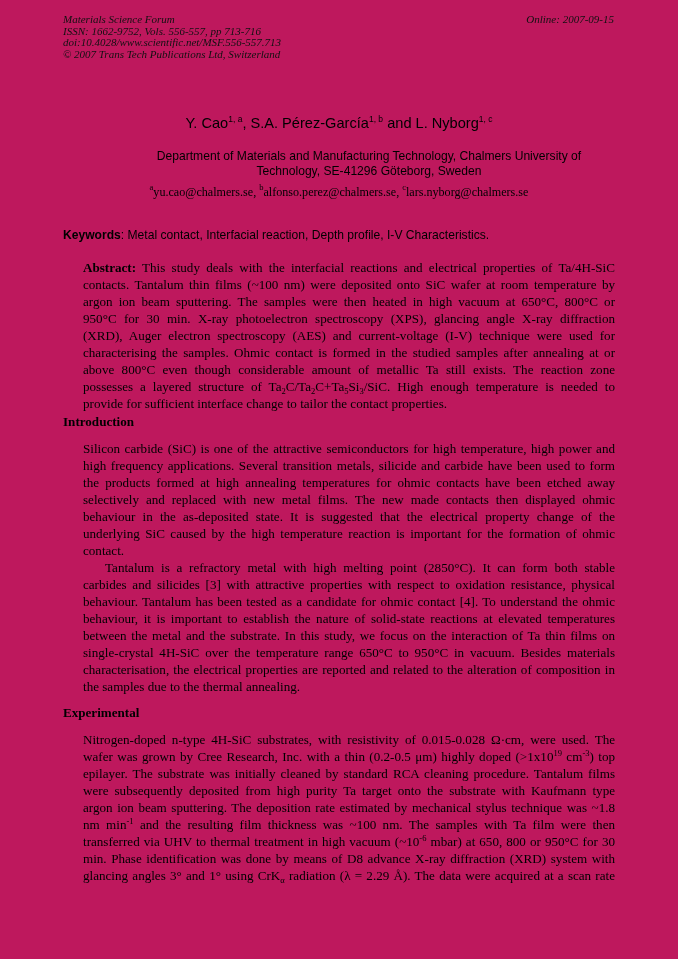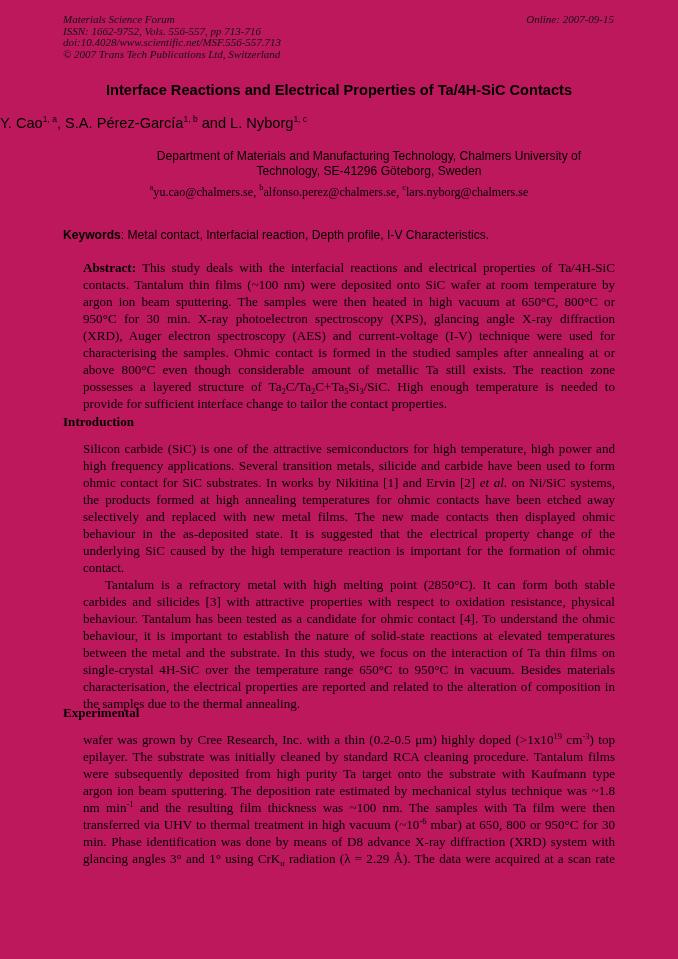--- a/index.html
+++ b/index.html
@@ -2,21 +2,21 @@
 <html><head>
   <meta charset="utf-8">
   <style>
     html, body { margin: 0; padding: 0; background: #ffffff; }
     body { width: 678px; height: 959px; position: relative; overflow: hidden; color: #000; }
     .page { position: absolute; left: 0; top: 0; width: 678px; height: 959px; background: #be185d; }
     .hdr { position: absolute; font-family: "Liberation Serif", serif; font-style: italic; font-size: 11px; line-height: 11.5px; color: #111; }
     .hdr-left { left: 63px; top: 14px; }
     .hdr-right { right: 64px; top: 14px; text-align: left; }
     .title { position: absolute; left: 0; width: 678px; top: 82px; text-align: center; font-family: "Liberation Sans", sans-serif; font-weight: bold; font-size: 14.6px; }
-    .authors { position: absolute; left: 0; width: 678px; top: 115px; text-align: left; font-family: "Liberation Sans", sans-serif; font-size: 14.6px; }
+    .authors { position: absolute; left: 0; width: 678px; top: 115px; text-align: center; font-family: "Liberation Sans", sans-serif; font-size: 14.6px; }
     .authors sup, .emails sup { font-size: 8.5px; vertical-align: 6px; line-height: 0; }
     .affil { position: absolute; left: 0; width: 678px; top: 149px; text-align: center; font-family: "Liberation Sans", sans-serif; font-size: 12.1px; line-height: 15px; padding-left: 30px; }
     .emails { position: absolute; left: 0; width: 678px; top: 185px; text-align: center; font-family: Liberation Serif, serif; font-size: 12.1px; }
     .keywords { position: absolute; left: 63px; top: 228px; font-family: "Liberation Sans", sans-serif; font-size: 12.1px; }
     .keywords b { font-weight: bold; }
     .body { position: absolute; left: 63px; width: 552px; font-family: "Liberation Serif", serif; font-size: 13.1px; line-height: 17px; }
     .body .ln { display: block; text-align: justify; text-align-last: justify; white-space: nowrap; height: 17px; margin-left: 20px; }
     .body .ln.last { text-align-last: left; }
     .body .ln.indent { text-indent: 22px; }
     .abstract { top: 259px; }
@@ -33,21 +33,20 @@
 <div class="page">
 
   <div class="hdr hdr-left">
     <div>Materials Science Forum</div>
     <div>ISSN: 1662-9752, Vols. 556-557, pp 713-716</div>
     <div>doi:10.4028/www.scientific.net/MSF.556-557.713</div>
     <div>© 2007 Trans Tech Publications Ltd, Switzerland</div>
   </div>
   <div class="hdr hdr-right">Online: 2007-09-15</div>
 
-  <div class="title">Interface Reactions and Electrical Properties of Ta/4H-SiC Contacts</div>
 
   <div class="authors">
     <span>Y. Cao</span><sup>1, a</sup><span>, </span><span>S.A. Pérez-García</span><sup>1, b</sup><span> and </span><span>L. Nyborg</span><sup>1, c</sup>
   </div>
 
   <div class="affil">
     <div>Department of Materials and Manufacturing Technology, Chalmers University of</div>
     <div>Technology, SE-41296 Göteborg, Sweden</div>
   </div>
 
@@ -68,38 +67,38 @@
     <span class="ln">characterising the samples. Ohmic contact is formed in the studied samples after annealing at or</span>
     <span class="ln">above 800°C even though considerable amount of metallic Ta still exists. The reaction zone</span>
     <span class="ln"><span>possesses a layered structure of Ta</span><span class="sub">2</span><span>C/Ta</span><span class="sub">2</span><span>C+Ta</span><span class="sub">5</span><span>Si</span><span class="sub">3</span><span>/SiC. High enough temperature is needed to</span></span>
     <span class="ln last">provide for sufficient interface change to tailor the contact properties.</span>
   </div>
 
   <div class="intro-h">Introduction</div>
   <div class="body intro">
     <span class="ln">Silicon carbide (SiC) is one of the attractive semiconductors for high temperature, high power and</span>
     <span class="ln">high frequency applications. Several transition metals, silicide and carbide have been used to form</span>
-    <span class="ln"><span>ohmic contact for SiC substrates. In works by Nikitina [1] and Ervin [2] </span><i>et al.</i><span> on Ni/SiC systems,</span></span>
     <span class="ln">the products formed at high annealing temperatures for ohmic contacts have been etched away</span>
     <span class="ln">selectively and replaced with new metal films. The new made contacts then displayed ohmic</span>
     <span class="ln">behaviour in the as-deposited state. It is suggested that the electrical property change of the</span>
     <span class="ln">underlying SiC caused by the high temperature reaction is important for the formation of ohmic</span>
     <span class="ln last">contact.</span>
     <span class="ln indent">Tantalum is a refractory metal with high melting point (2850°C). It can form both stable</span>
     <span class="ln">carbides and silicides [3] with attractive properties with respect to oxidation resistance, physical</span>
     <span class="ln">behaviour. Tantalum has been tested as a candidate for ohmic contact [4]. To understand the ohmic</span>
     <span class="ln">behaviour, it is important to establish the nature of solid-state reactions at elevated temperatures</span>
     <span class="ln">between the metal and the substrate. In this study, we focus on the interaction of Ta thin films on</span>
     <span class="ln">single-crystal 4H-SiC over the temperature range 650°C to 950°C in vacuum. Besides materials</span>
     <span class="ln">characterisation, the electrical properties are reported and related to the alteration of composition in</span>
     <span class="ln last">the samples due to the thermal annealing.</span>
   </div>
 
   <div class="exp-h">Experimental</div>
   <div class="body exp">
+    <span class="ln">Nitrogen-doped n-type 4H-SiC substrates, with resistivity of 0.015-0.028 Ω·cm, were used. The</span>
     <span class="ln"><span>wafer was grown by Cree Research, Inc. with a thin (0.2-0.5 μm) highly doped (&gt;1x10</span><span class="sup">19</span><span> cm</span><span class="sup">-3</span><span>) top</span></span>
     <span class="ln">epilayer. The substrate was initially cleaned by standard RCA cleaning procedure. Tantalum films</span>
     <span class="ln">were subsequently deposited from high purity Ta target onto the substrate with Kaufmann type</span>
     <span class="ln">argon ion beam sputtering.  The deposition rate estimated by mechanical stylus technique was ~1.8</span>
     <span class="ln"><span>nm min</span><span class="sup">-1</span><span> and the resulting film thickness was ~100 nm. The samples with Ta film were then</span></span>
     <span class="ln"><span>transferred via UHV to thermal treatment in high vacuum (~10</span><span class="sup">-6</span><span> mbar) at 650, 800 or 950°C for 30</span></span>
     <span class="ln">min. Phase identification was done by means of D8 advance X-ray diffraction (XRD) system with</span>
     <span class="ln"><span>glancing angles 3° and 1° using CrK</span><span class="sub">α</span><span> radiation (λ = 2.29 Å). The data were acquired at a scan rate</span></span>
   </div>
 

